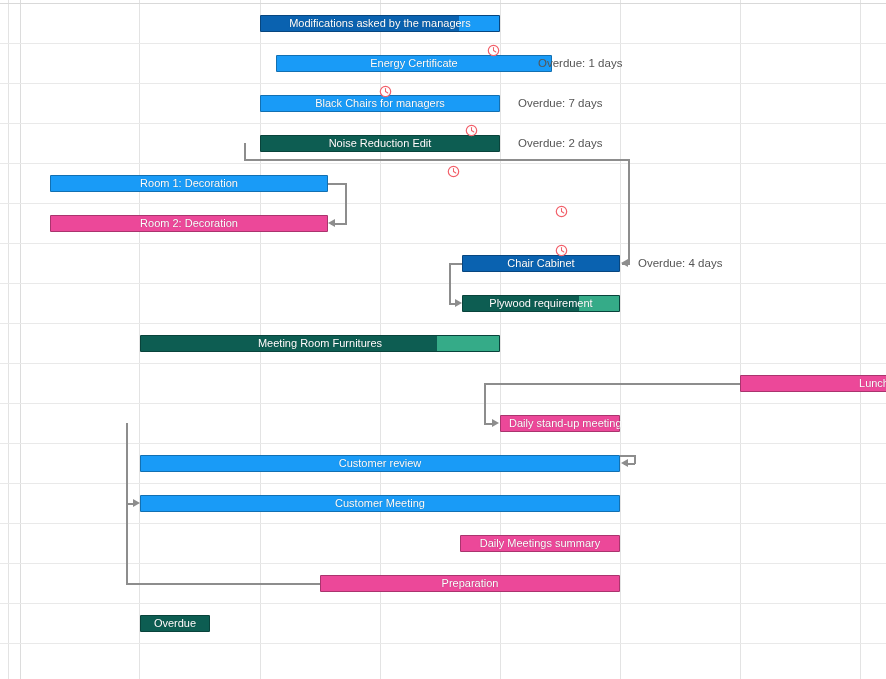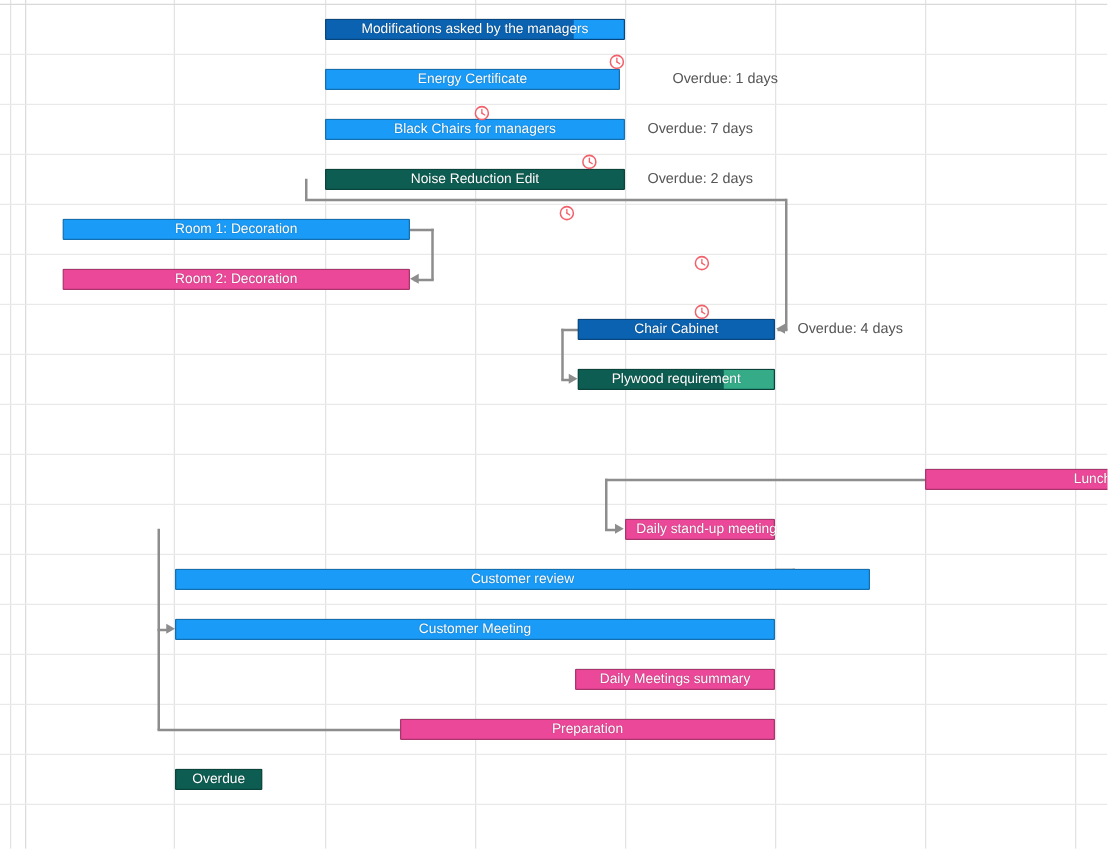--- a/index.html
+++ b/index.html
@@ -204,21 +204,21 @@
       <line x1="7" y1="7" x2="7" y2="3.8" stroke="#f2606a" stroke-width="1.1" stroke-linecap="round"></line>
       <line x1="7" y1="7" x2="9.5" y2="8.6" stroke="#f2606a" stroke-width="1.1" stroke-linecap="round"></line>
     </svg>
   </div>
 
   <div class="bar c-blue-dark" style="left:260px;top:15px;width:240px;">
     <span class="prog p-blue-light" style="width:40px;"></span>
     <span class="cap">Modifications asked by the managers</span>
   </div>
 
-  <div class="bar c-blue-light" style="left:260px;top:55px;width:236px;">
+  <div class="bar c-blue-light" style="left:276px;top:55px;width:276px;">
     <span class="cap">Energy Certificate</span>
   </div>
 
   <div class="bar c-blue-light" style="left:260px;top:95px;width:240px;">
     <span class="cap">Black Chairs for managers</span>
   </div>
 
   <div class="bar c-teal-dark" style="left:260px;top:135px;width:240px;">
     <span class="cap">Noise Reduction Edit</span>
   </div>
@@ -233,30 +233,34 @@
 
   <div class="bar c-blue-dark" style="left:462px;top:255px;width:158px;">
     <span class="cap">Chair Cabinet</span>
   </div>
 
   <div class="bar c-teal-dark" style="left:462px;top:295px;width:158px;">
     <span class="prog p-teal-light" style="width:40px;"></span>
     <span class="cap">Plywood requirement</span>
   </div>
 
+  <div class="bar c-teal-dark" style="left:140px;top:335px;width:360px;">
+    <span class="prog p-teal-light" style="width:62px;"></span>
+    <span class="cap" style="padding-right:62px;">Meeting Room Furnitures</span>
+  </div>
 
   <div class="bar c-teal-light right" style="left:740px;top:375px;width:150px;">
     <span class="cap">Lunch</span>
   </div>
 
   <div class="bar c-teal-light left" style="left:500px;top:415px;width:120px;">
     <span class="cap">Daily stand-up meeting</span>
   </div>
 
-  <div class="bar c-blue-light" style="left:140px;top:455px;width:556px;">
+  <div class="bar c-blue-light" style="left:140px;top:455px;width:480px;">
     <span class="cap">Customer review</span>
   </div>
 
   <div class="bar c-blue-light" style="left:140px;top:495px;width:480px;">
     <span class="cap">Customer Meeting</span>
   </div>
 
   <div class="bar c-teal-light" style="left:460px;top:535px;width:160px;">
     <span class="cap">Daily Meetings summary</span>
   </div>

